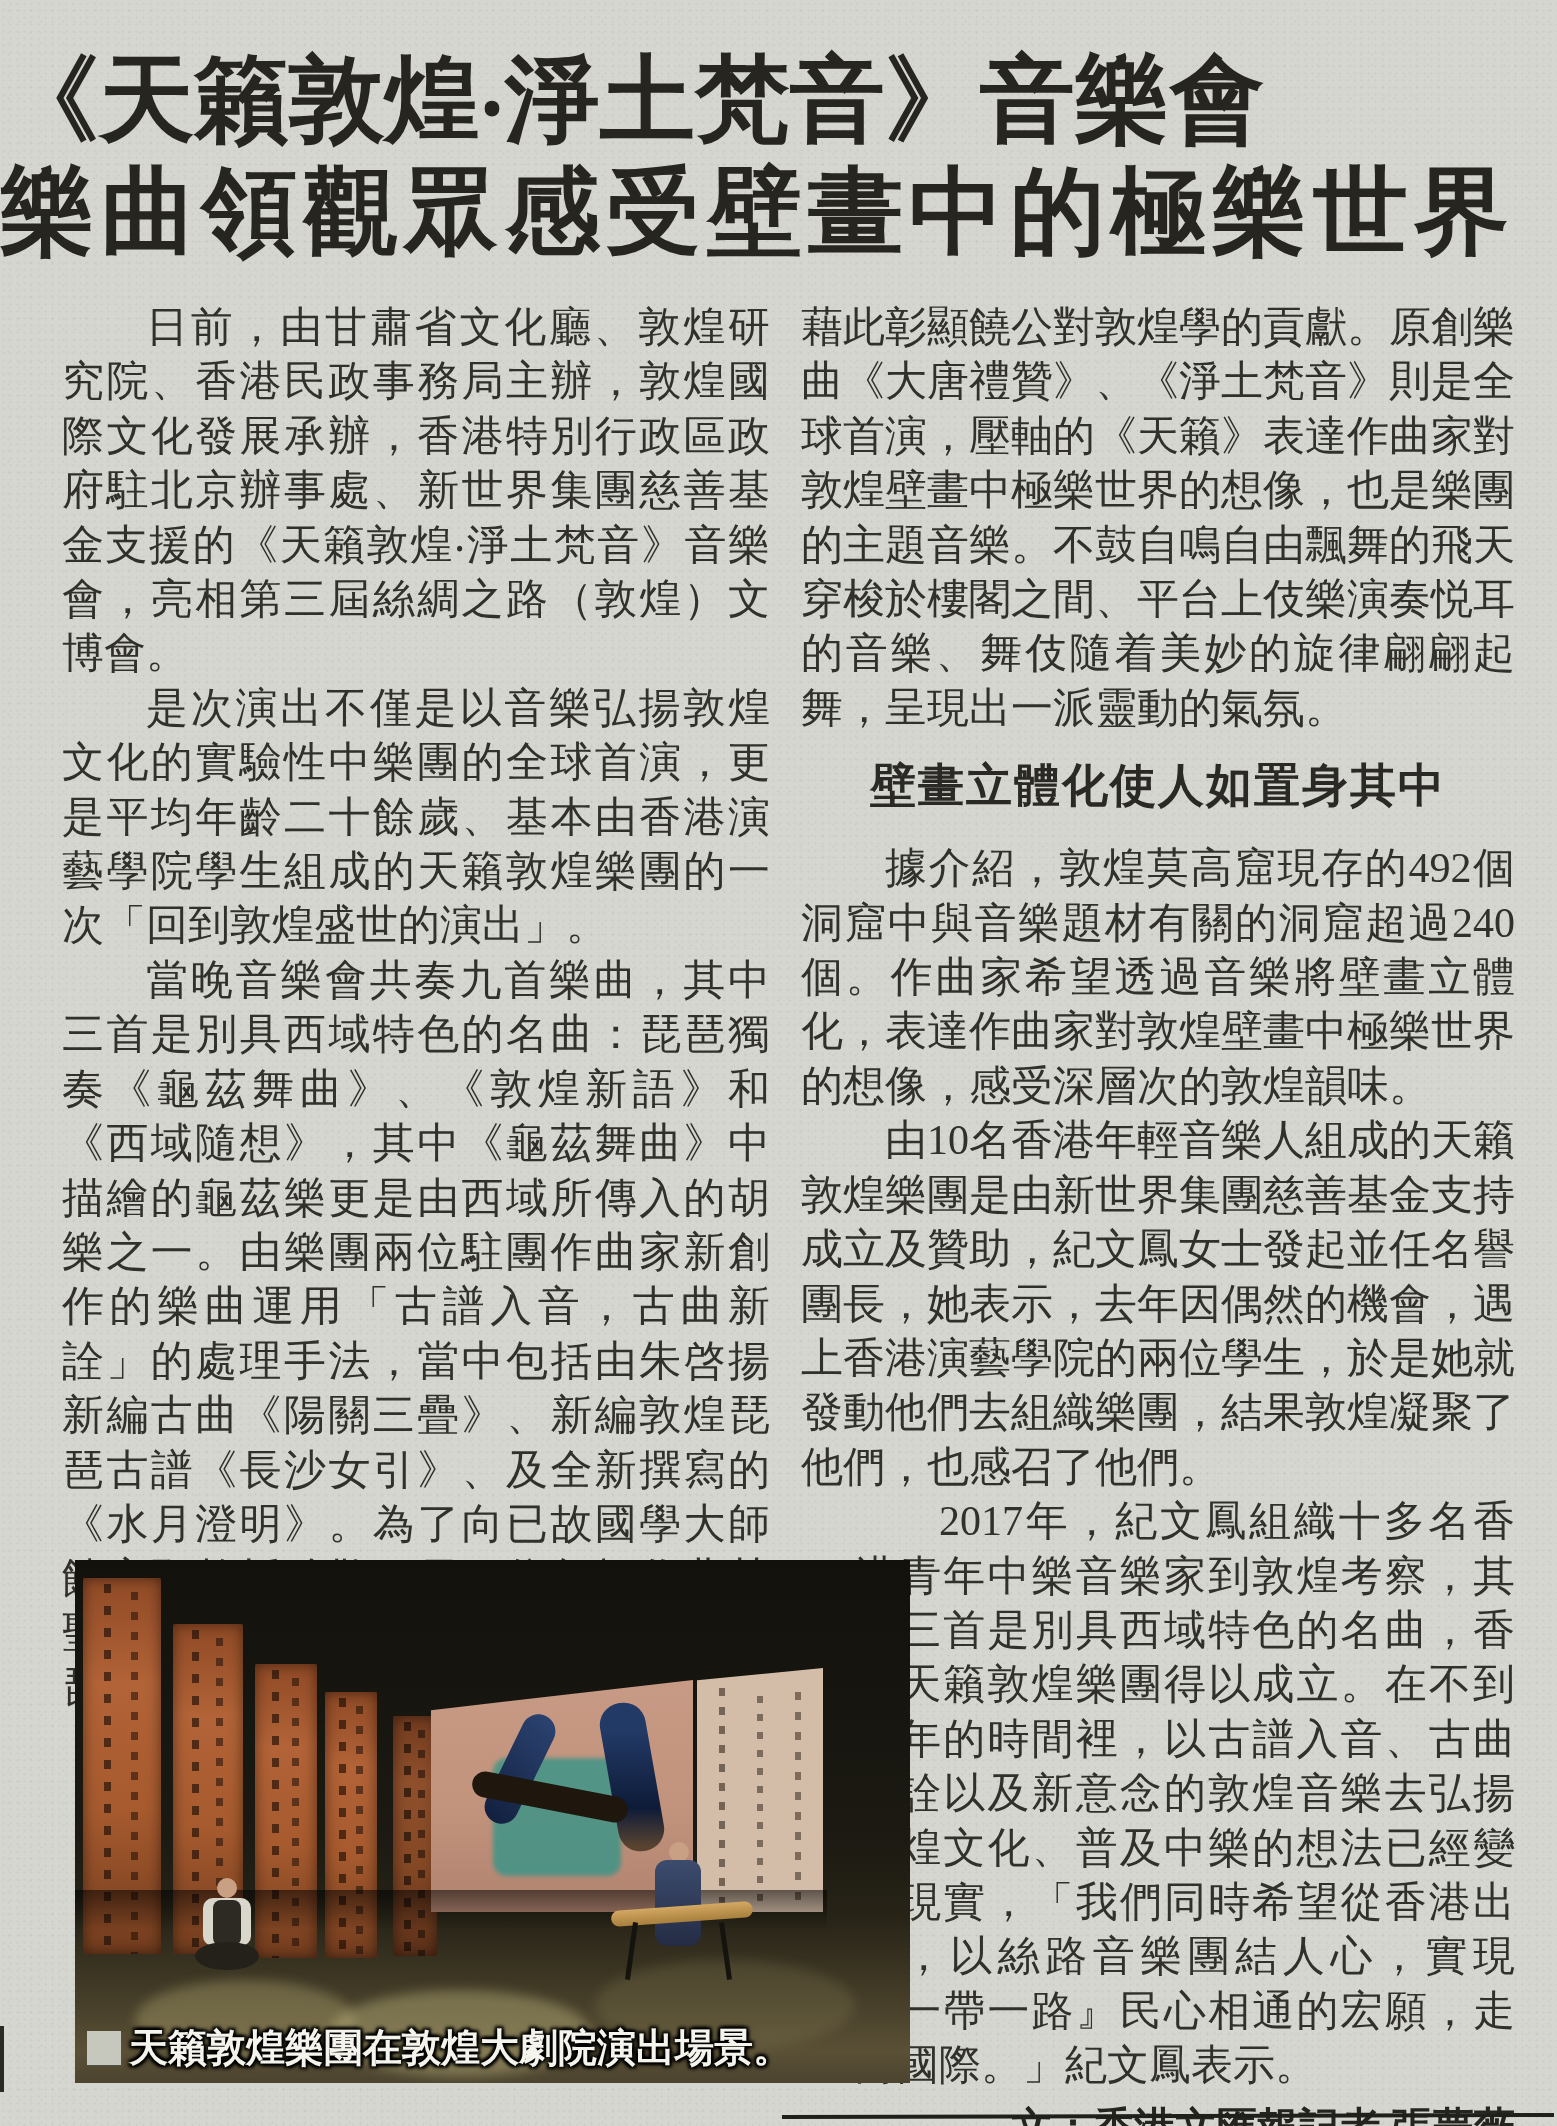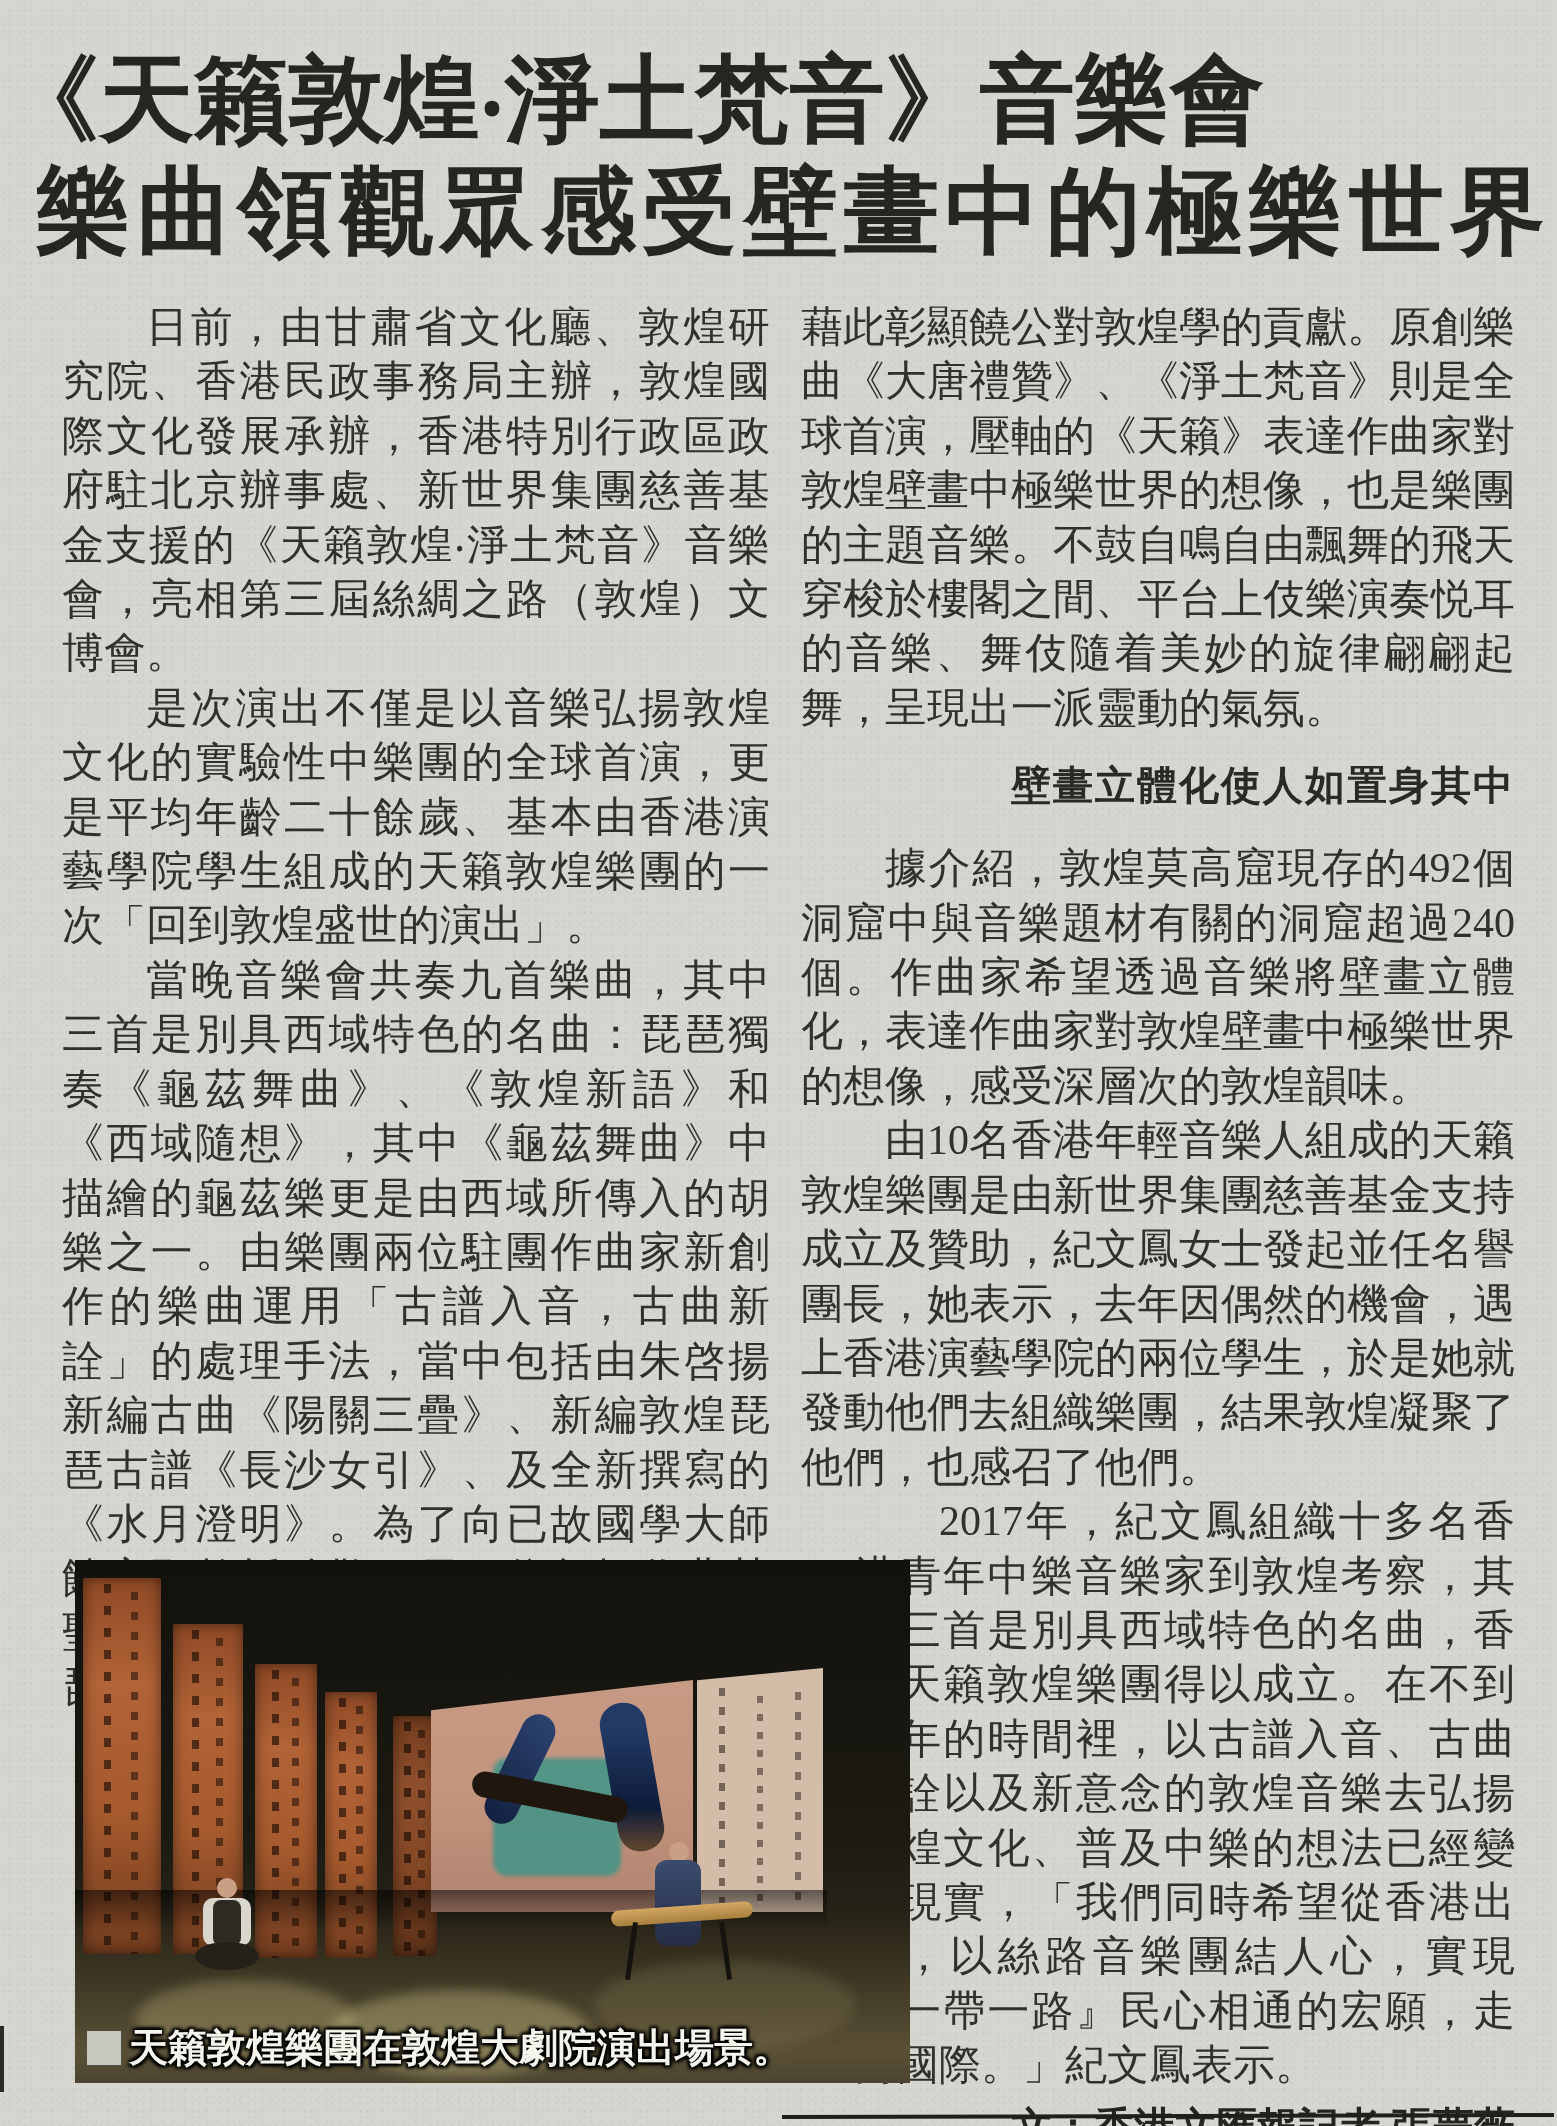--- a/index.html
+++ b/index.html
@@ -11,32 +11,32 @@
     background-size:7px 7px, 11px 11px;
     background-position:0 0, 3px 5px;
     font-family:"Liberation Serif","DejaVu Serif",serif;
     color:#31302b;
   }
 
   
   .headline{position:absolute;top:44px;left:0;width:1269px;text-align:center;
     color:#262520;font-weight:bold;}
   .headline .l1{font-size:95px;line-height:112px;letter-spacing:0px;white-space:nowrap;}
-  .headline .l2{font-size:95px;line-height:112px;letter-spacing:6px;white-space:nowrap;padding-left:36px;}
+  .headline .l2{font-size:95px;line-height:112px;letter-spacing:6px;white-space:nowrap;}
 
   
   .col{position:absolute;top:300px;}
   .col-left{left:62px;width:708px;}
   .col-right{left:801px;width:714px;}
   p.body{margin:0;font-size:42px;line-height:54.4px;text-align:justify;
     color:#31302b;}
   p.indent{text-indent:2em;}
 
-  .subhead{margin:18px 0 22px 0;font-size:40px;line-height:66px;font-weight:bold;
-    text-align:right;color:#2a2925;letter-spacing:2px;}
+  .subhead{margin:18px 0 22px 0;font-size:46px;line-height:66px;font-weight:bold;
+    text-align:center;color:#2a2925;letter-spacing:2px;}
 
   .photo-jut-spacer{float:left;width:54px;height:436px;margin-top:108.8px;}
 
   .credits{margin-top:8px;text-align:right;
     font-family:"Liberation Sans","DejaVu Sans",sans-serif;font-weight:bold;
     font-size:41px;line-height:53px;color:#25241f;}
 
   
   .photo{position:absolute;left:75px;top:1560px;width:835px;height:523px;
     overflow:hidden;background:linear-gradient(180deg,#12110c 0%,#1b1912 52%,

